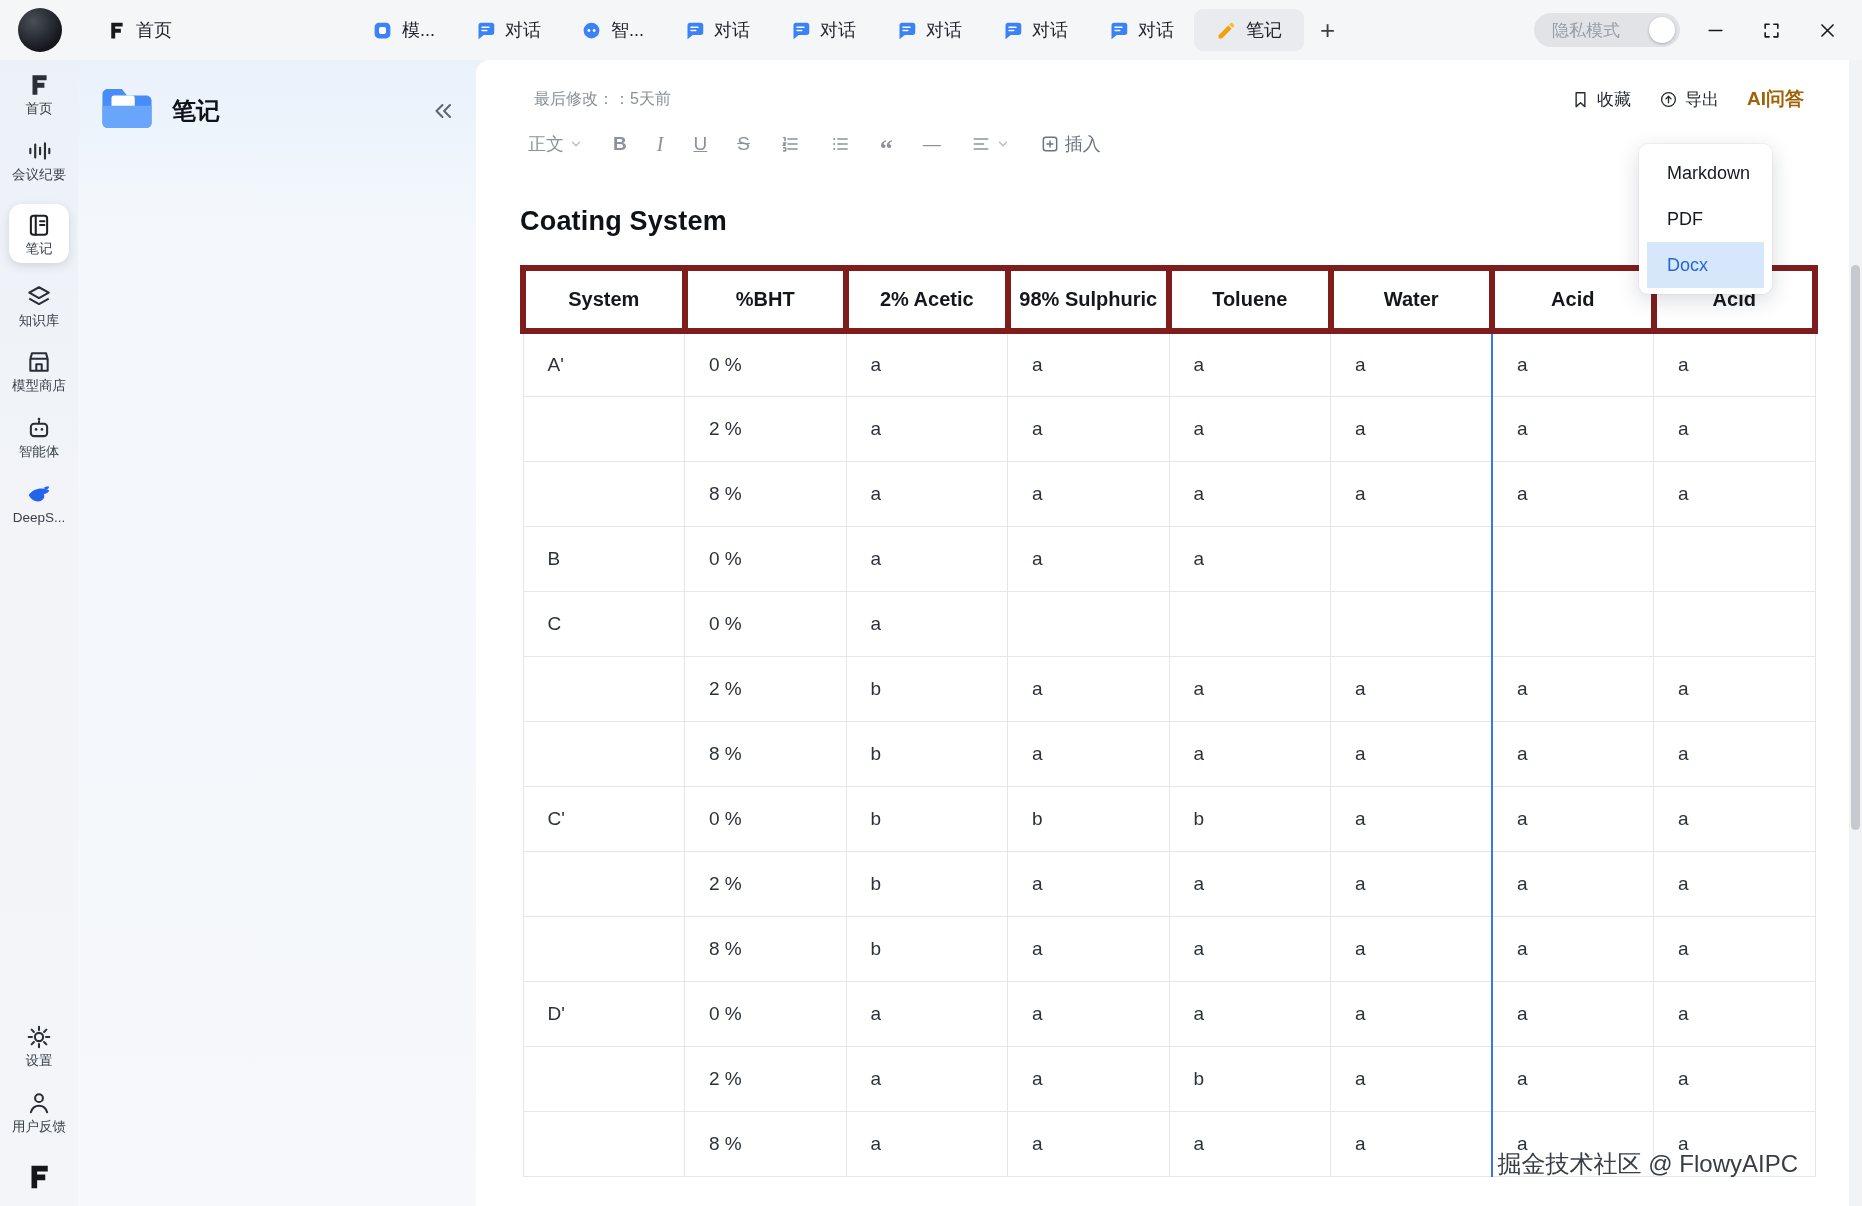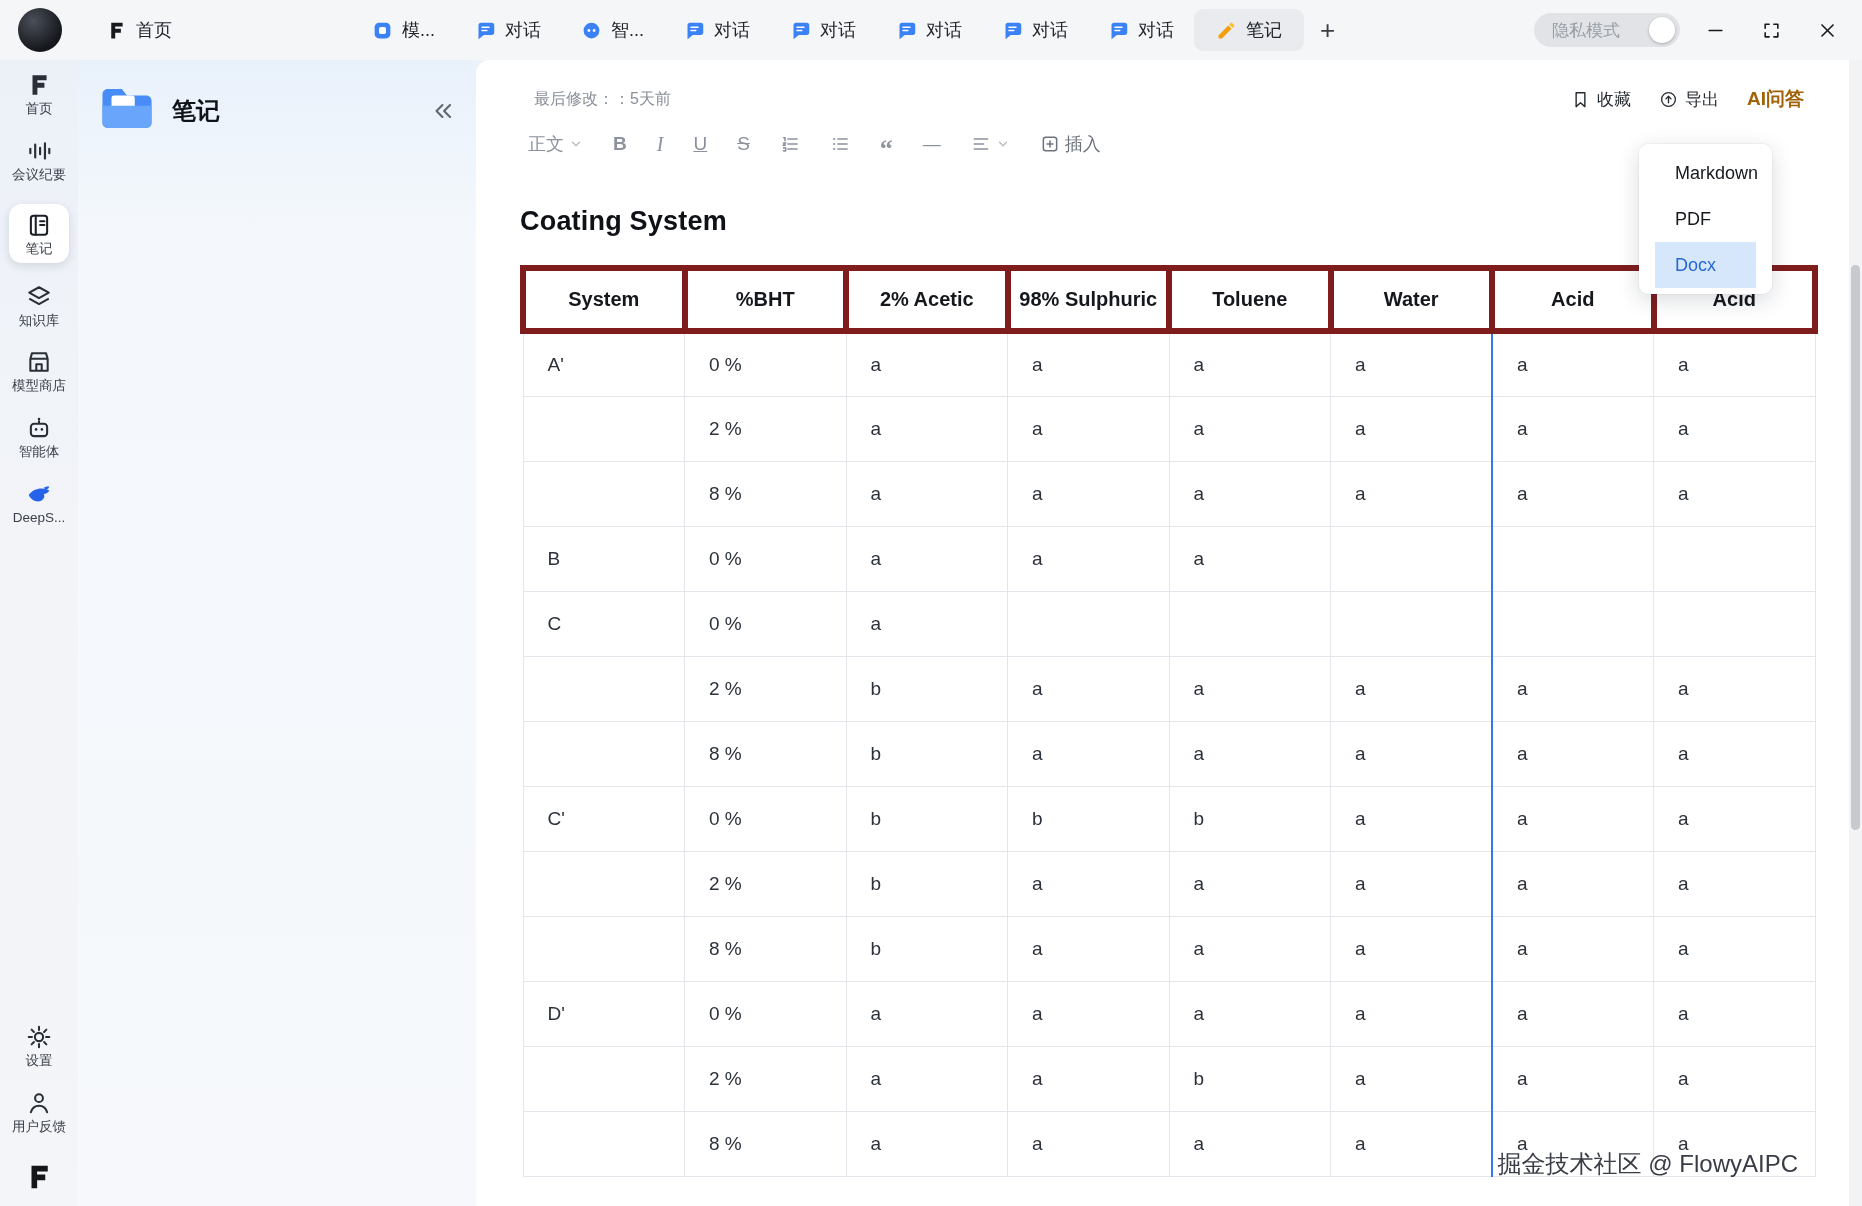--- a/index.html
+++ b/index.html
@@ -79,21 +79,21 @@
   .fmt.insert { color: #6d737c; }
 
   .doc-body { padding: 0 44px; }
   .doc-title { font-size: 27px; font-weight: bold; color: #0e1116; margin: 30px 0 28px; letter-spacing: .2px; }
   table.doc-table { width: 100%; border-collapse: collapse; table-layout: fixed; }
   .doc-table th { height: 63px; border: 6px solid #7f1d1d; font-size: 20px; font-weight: bold; color: #14171c; text-align: center; background: #fff; }
   .doc-table td { height: 65px; border: 1px solid #e3e6ea; font-size: 19px; color: #2c323a; padding-left: 24px; background: #fff; }
   .doc-table th:nth-child(7), .doc-table td:nth-child(7) { border-left: 2px solid #3577f1; }
 
   
-  .export-menu { position: absolute; top: 84px; right: 90px; width: 133px; background: #ffffff; border-radius: 9px; box-shadow: 0 6px 22px rgba(20,30,50,.16), 0 0 0 1px rgba(20,30,50,.04); padding: 6px 16px; z-index: 30; }
+  .export-menu { position: absolute; top: 84px; right: 90px; width: 133px; background: #ffffff; border-radius: 9px; box-shadow: 0 6px 22px rgba(20,30,50,.16), 0 0 0 1px rgba(20,30,50,.04); padding: 6px 8px; z-index: 30; }
   .menu-item { height: 46px; display: flex; align-items: center; padding-left: 20px; font-size: 18px; color: #15181d; cursor: default; }
   .menu-item.sel { background: #d7e7fb; color: #2468d6; }
 
   
   .watermark { position: absolute; right: 64px; bottom: 26px; font-size: 24px; color: rgba(45,50,58,.95); z-index: 20; white-space: nowrap; }
 
   
   .scroll-track { position: absolute; top: 0; right: 0; bottom: 0; width: 13px; background: #f2f3f5; z-index: 25; }
   .scroll-thumb { position: absolute; top: 205px; right: 2px; width: 9px; height: 565px; border-radius: 5px; background: #c6c9cd; }
 

